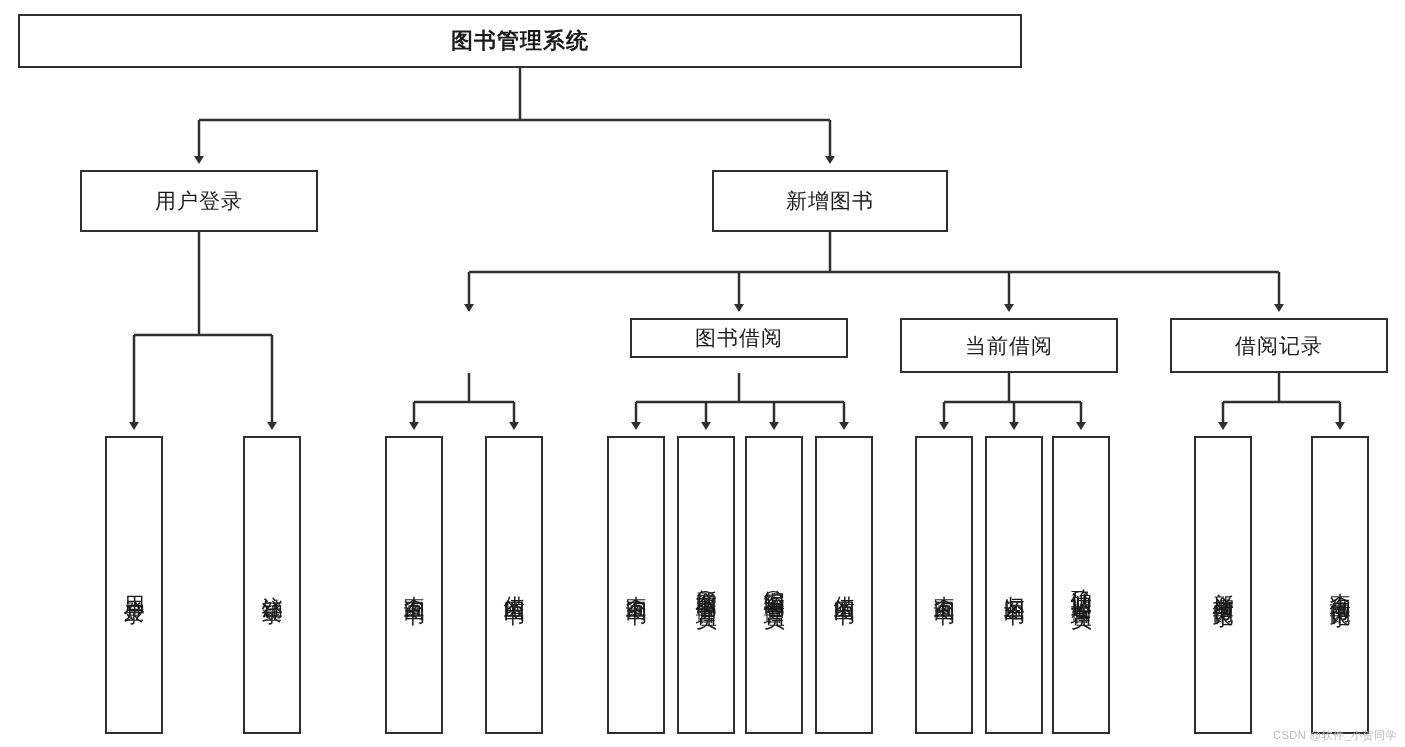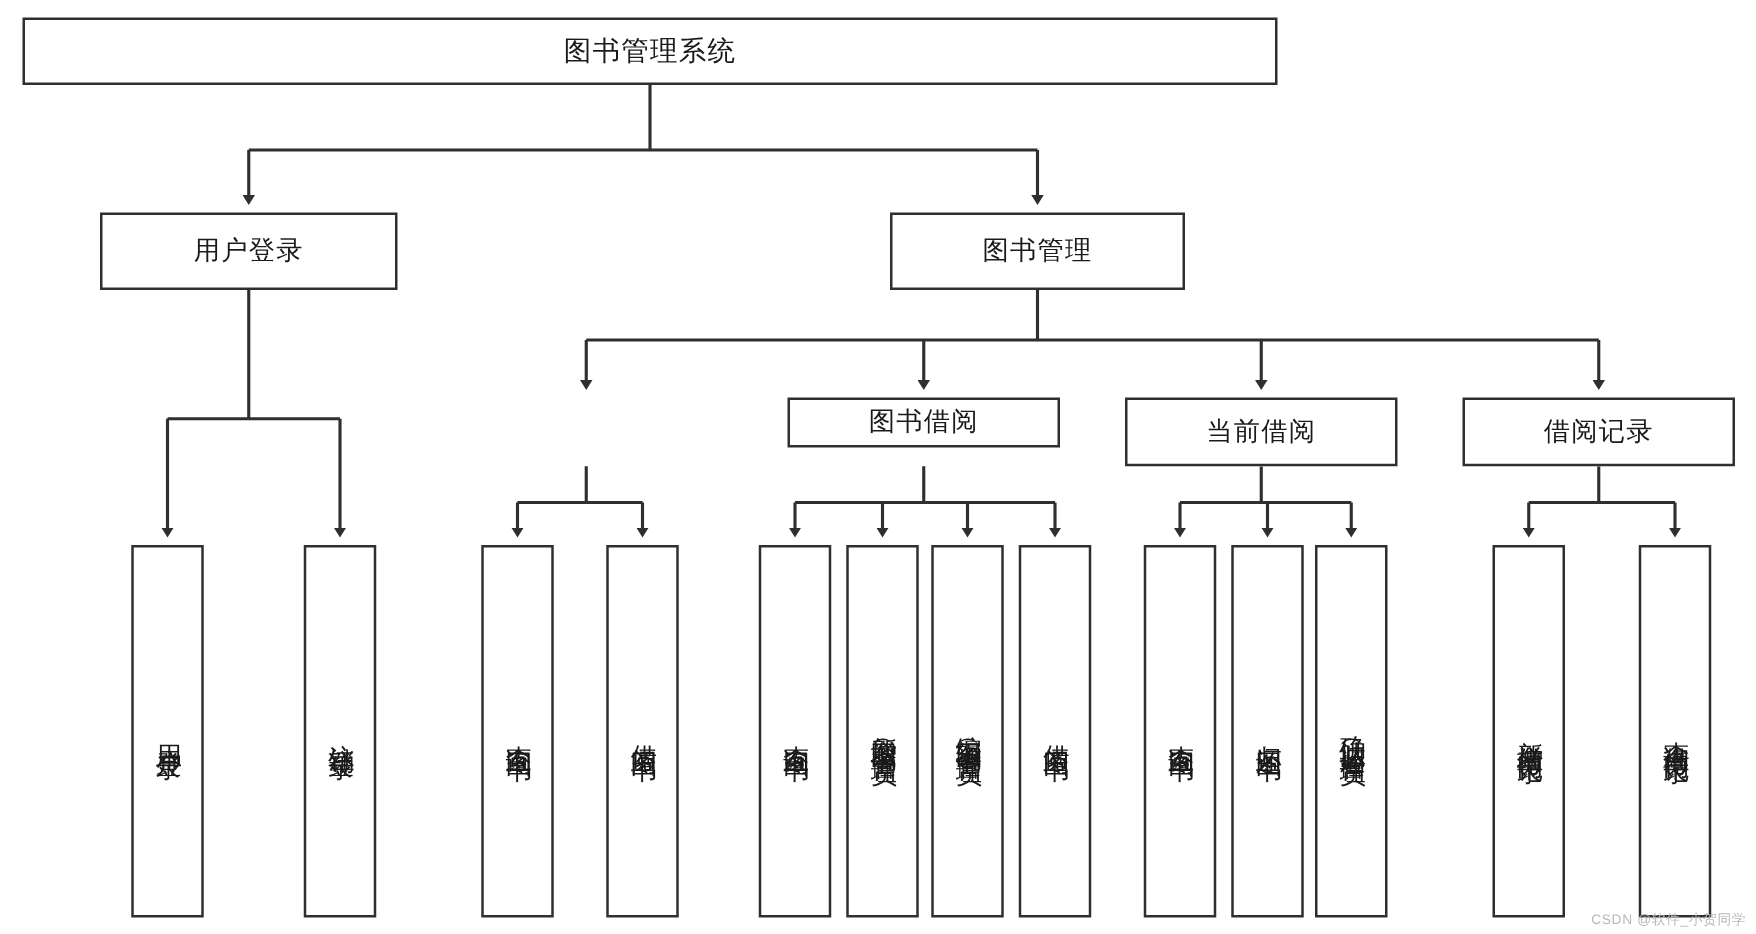--- a/index.html
+++ b/index.html
@@ -35,20 +35,21 @@
     justify-content: center;
     color: #1a1a1a;
   }
   .node.h {
     font-size: 21px;
     letter-spacing: 1px;
     line-height: 1.2;
   }
   .node.root {
     font-size: 22px;
+    font-weight: bold;
   }
   .node.v {
     writing-mode: vertical-rl;
     text-orientation: upright;
     font-size: 21px;
     line-height: 1.35;
     letter-spacing: 3px;
     padding: 4px 0;
   }
   .node.v .vtext {
@@ -125,21 +126,21 @@
   </svg>
 
   <div class="node h root" style="left:18px; top:14px; width:1004px; height:54px;">
     <span>图书管理系统</span>
   </div>
 
   <div class="node h" style="left:80px; top:170px; width:238px; height:62px;">
     <span>用户登录</span>
   </div>
   <div class="node h" style="left:712px; top:170px; width:236px; height:62px;">
-    <span>图书管理</span>
+    <span>新增图书</span>
   </div>
 
   <div class="node h" style="left:630px; top:318px; width:218px; height:40px;">
     <span>图书借阅</span>
   </div>
   <div class="node h" style="left:900px; top:318px; width:218px; height:55px;">
     <span>当前借阅</span>
   </div>
   <div class="node h" style="left:1170px; top:318px; width:218px; height:55px;">
     <span>借阅记录</span>

